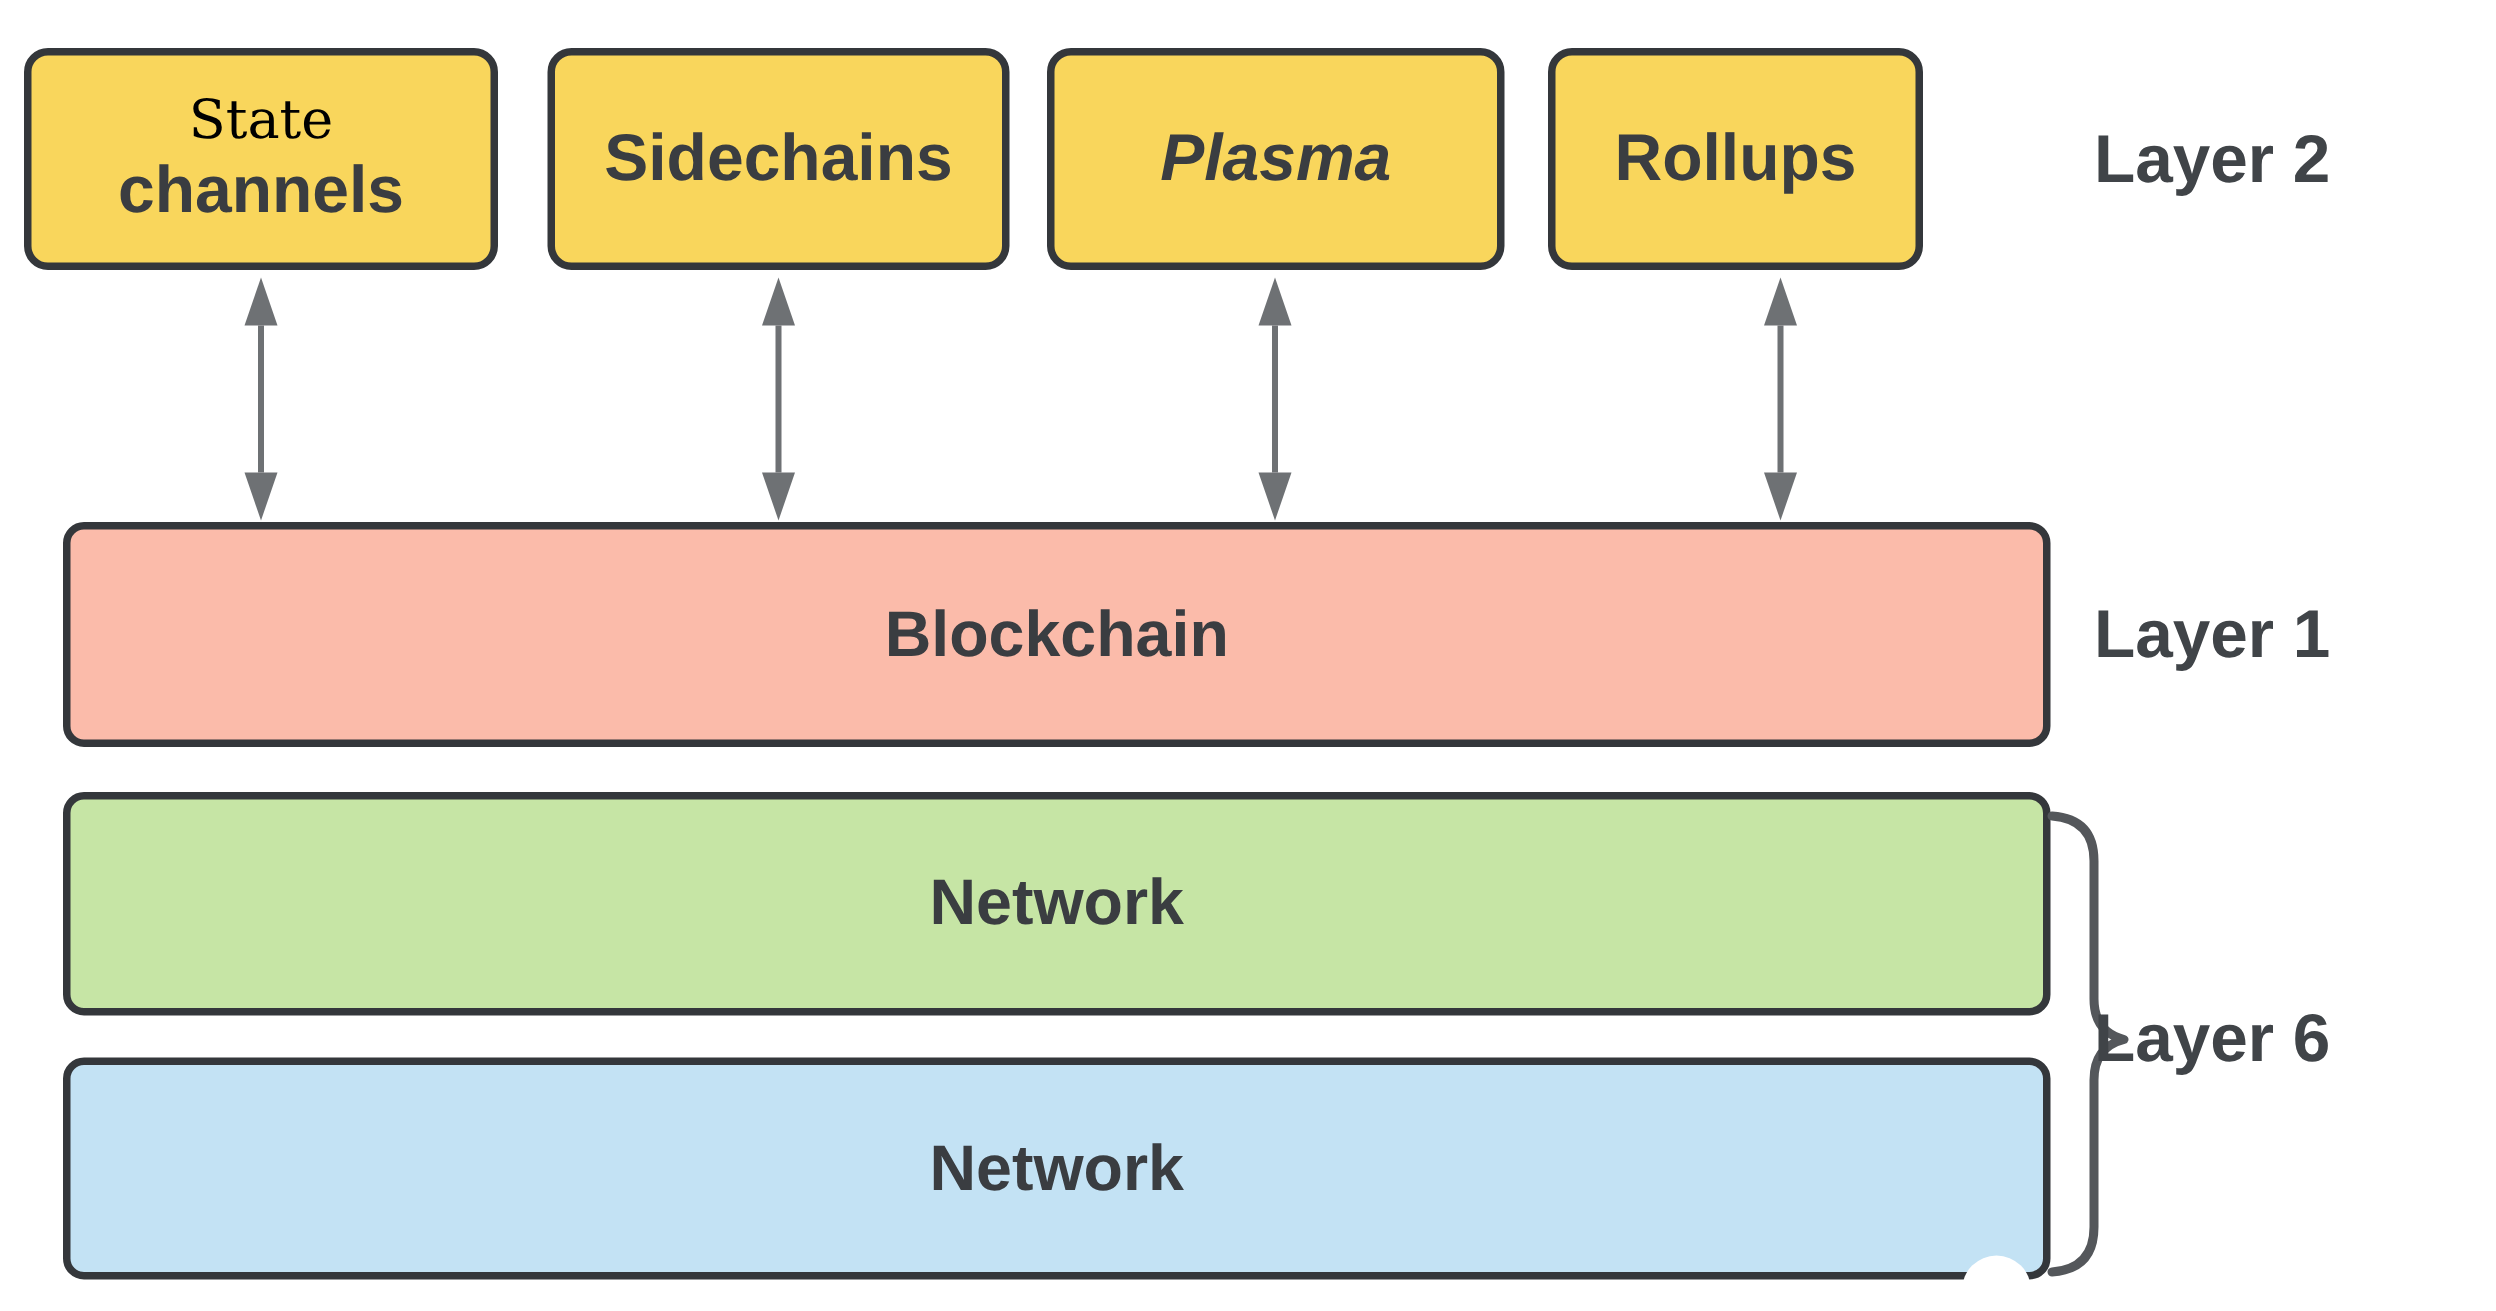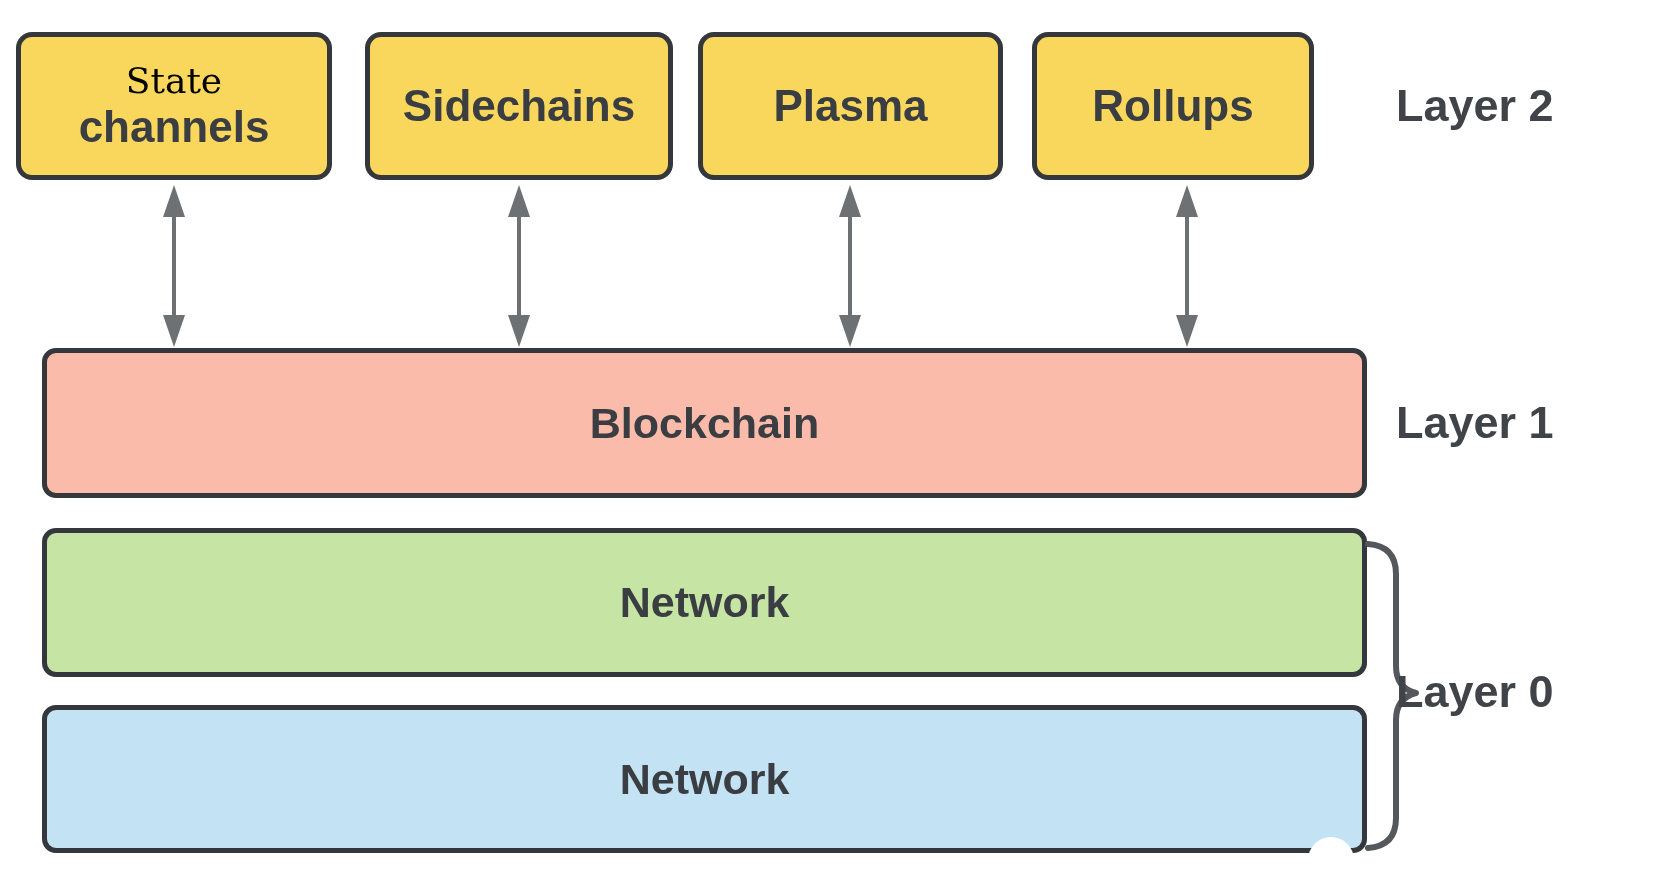--- a/index.html
+++ b/index.html
@@ -94,25 +94,25 @@
 
   <div class="box l2box" style="left:16px; width:316px;">
     <span class="state-line">State</span>
     <span>channels</span>
   </div>
 
   <div class="box l2box" style="left:365px; width:308px;">
     <span>Sidechains</span>
   </div>
 
-  <div class="box l2box" style="left:698px; width:305px;">
+  <div class="box l2box" style="left:698px; width:305px;font-style:italic;">
     <span>Plasma</span>
   </div>
 
-  <div class="box l2box" style="left:1032px; width:282px;">
+  <div class="box l2box" style="left:1032px; width:250px;">
     <span>Rollups</span>
   </div>
 
   <div class="layer-label" style="top:32px; height:148px;">Layer 2</div>
 
   <div class="arrow" style="left:161px;">
     <div class="head-up"></div>
     <div class="shaft"></div>
     <div class="head-down"></div>
   </div>
@@ -143,15 +143,15 @@
   <div class="box wide" id="hardware-box">
     <span>Network</span>
   </div>
 
   <div id="watermark-notch"></div>
 
   <svg id="layer0-brace" width="62" height="312" viewBox="0 0 62 312">
     <path d="M6,4 Q34,6 34,34 L34,126 Q34,148 54,153 Q34,158 34,180 L34,278 Q34,306 6,308" fill="none" stroke="var(--brace, #54575B)" stroke-width="6" stroke-linecap="round" stroke-linejoin="round"></path>
   </svg>
 
-  <div class="layer-label" style="top:617px; height:150px;">Layer 0</div>
+  <div class="layer-label" style="top:617px; height:150px;">Layer 6</div>
 
 </div>
 
 </body></html>

